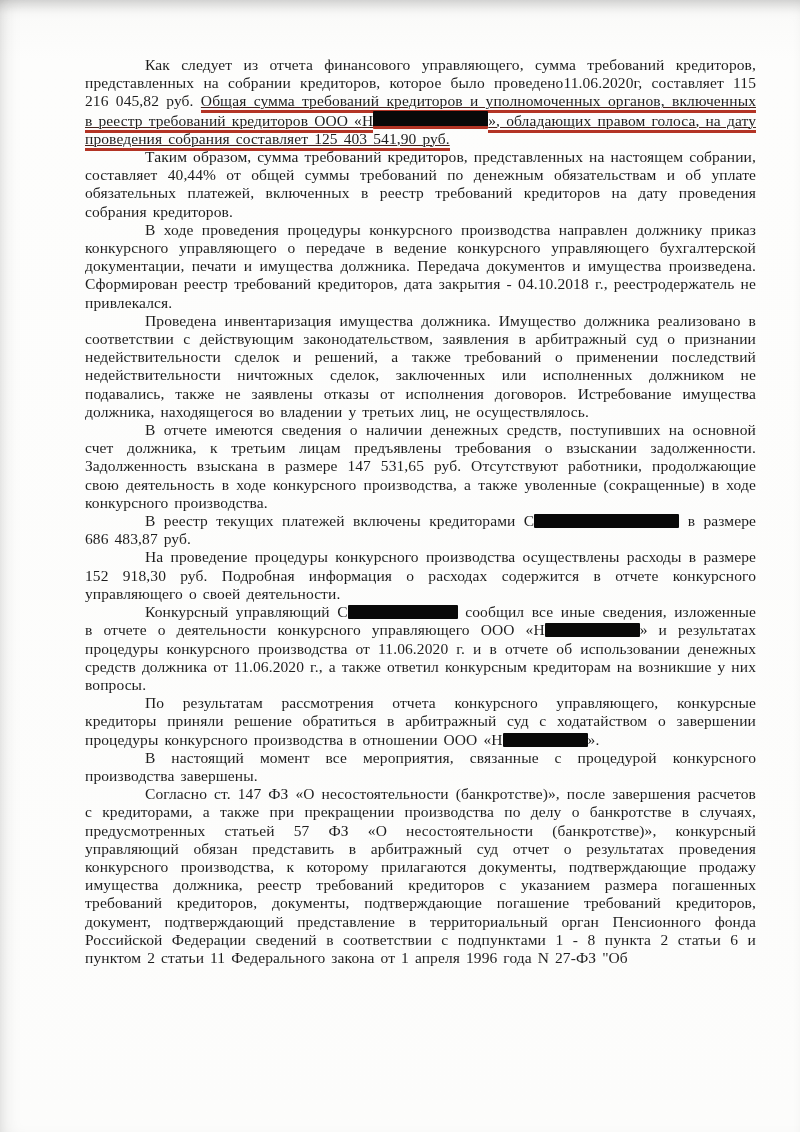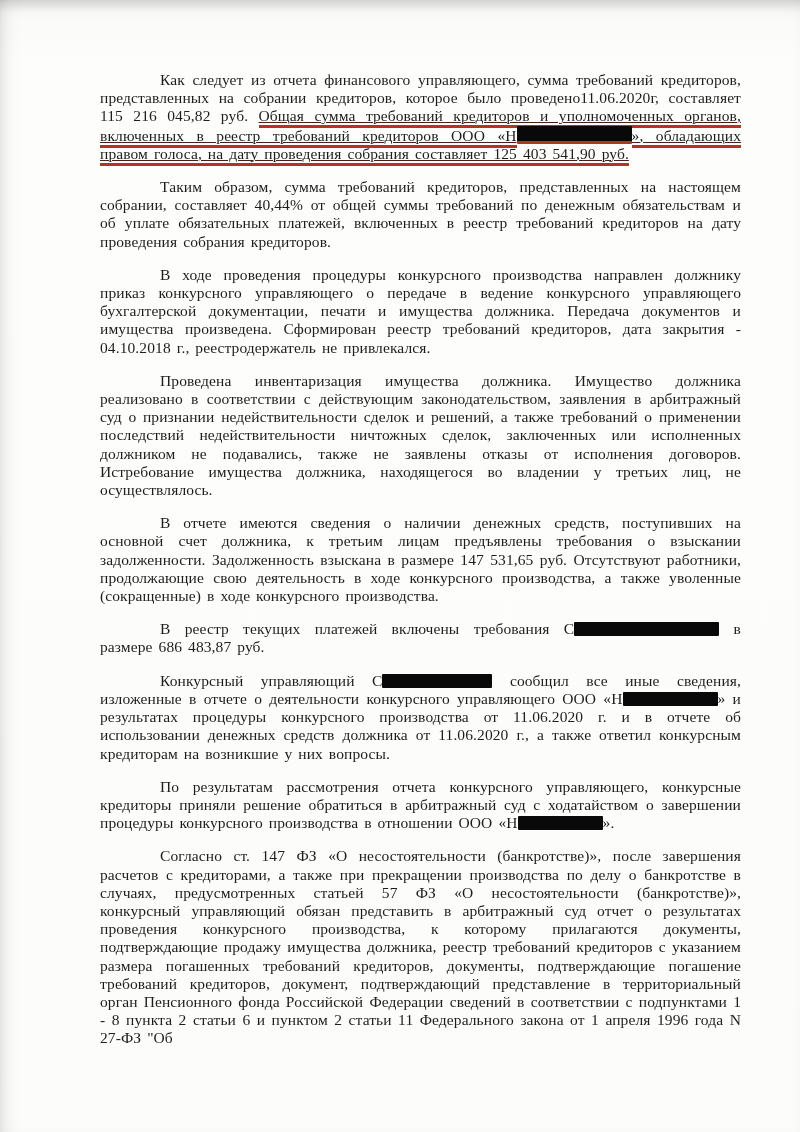--- a/index.html
+++ b/index.html
@@ -22,21 +22,21 @@
     filter: contrast(1.02);
   }
   .doc-body {
     font-size: 15.5px;
     line-height: 18.2px;
     text-align: justify;
     letter-spacing: 0.1px;
     word-spacing: 2px;
   }
   p.para {
-    margin: 15px;
+    margin: 0;
     text-indent: 60px;
     text-align: justify;
   }
   .plain-text { color: #1f1f1f; }
   .marked-text {
     text-decoration: underline;
     text-decoration-color: #47231d;
     text-decoration-thickness: 1px;
     border-bottom: 3px solid #b23527;
     padding-bottom: 1px;
@@ -57,18 +57,20 @@
 </head>
 <body>
 
 <div class="page">
   <div class="doc-body">
       <p class="para"><span class="plain-text">Как следует из отчета финансового управляющего, сумма требований кредиторов, представленных на собрании кредиторов, которое было проведено11.06.2020г, составляет 115 216 045,82 руб. </span><span class="marked-text">Общая сумма требований кредиторов и уполномоченных органов, включенных в реестр требований кредиторов ООО «Н</span><span class="redaction marked" style="width: 115px;"></span><span class="marked-text">», обладающих правом голоса, на дату проведения собрания составляет 125 403 541,90 руб.</span></p>
       <p class="para"><span class="plain-text">Таким образом, сумма требований кредиторов, представленных на настоящем собрании, составляет 40,44% от общей суммы требований по денежным обязательствам и об уплате обязательных платежей, включенных в реестр требований кредиторов на дату проведения собрания кредиторов.</span></p>
       <p class="para"><span class="plain-text">В ходе проведения процедуры конкурсного производства направлен должнику приказ конкурсного управляющего о передаче в ведение конкурсного управляющего бухгалтерской документации, печати и имущества должника. Передача документов и имущества произведена. Сформирован реестр требований кредиторов, дата закрытия - 04.10.2018 г., реестродержатель не привлекался.</span></p>
       <p class="para"><span class="plain-text">Проведена инвентаризация имущества должника. Имущество должника реализовано в соответствии с действующим законодательством, заявления в арбитражный суд о признании недействительности сделок и решений, а также требований о применении последствий недействительности ничтожных сделок, заключенных или исполненных должником не подавались, также не заявлены отказы от исполнения договоров. Истребование имущества должника, находящегося во владении у третьих лиц, не осуществлялось.</span></p>
       <p class="para"><span class="plain-text">В отчете имеются сведения о наличии денежных средств, поступивших на основной счет должника, к третьим лицам предъявлены требования о взыскании задолженности. Задолженность взыскана в размере 147 531,65 руб. Отсутствуют работники, продолжающие свою деятельность в ходе конкурсного производства, а также уволенные (сокращенные) в ходе конкурсного производства.</span></p>
-      <p class="para"><span class="plain-text">В реестр текущих платежей включены требования С</span><span class="redaction" style="width: 145px;"></span><span class="plain-text"> в размере 686 483,87 руб.</span></p>
+      <p class="para"><span class="plain-text">В реестр текущих платежей включены кредиторами С</span><span class="redaction" style="width: 145px;"></span><span class="plain-text"> в размере 686 483,87 руб.</span></p>
+      <p class="para"><span class="plain-text">На проведение процедуры конкурсного производства осуществлены расходы в размере 152 918,30 руб. Подробная информация о расходах содержится в отчете конкурсного управляющего о своей деятельности.</span></p>
       <p class="para"><span class="plain-text">Конкурсный управляющий С</span><span class="redaction" style="width: 110px;"></span><span class="plain-text"> сообщил все иные сведения, изложенные в отчете о деятельности конкурсного управляющего ООО «Н</span><span class="redaction" style="width: 95px;"></span><span class="plain-text">» и результатах процедуры конкурсного производства от 11.06.2020 г. и в отчете об использовании денежных средств должника от 11.06.2020 г., а также ответил конкурсным кредиторам на возникшие у них вопросы.</span></p>
       <p class="para"><span class="plain-text">По результатам рассмотрения отчета конкурсного управляющего, конкурсные кредиторы приняли решение обратиться в арбитражный суд с ходатайством о завершении процедуры конкурсного производства в отношении ООО «Н</span><span class="redaction" style="width: 85px;"></span><span class="plain-text">».</span></p>
+      <p class="para"><span class="plain-text">В настоящий момент все мероприятия, связанные с процедурой конкурсного производства завершены.</span></p>
       <p class="para"><span class="plain-text">Согласно ст. 147 ФЗ «О несостоятельности (банкротстве)», после завершения расчетов с кредиторами, а также при прекращении производства по делу о банкротстве в случаях, предусмотренных статьей 57 ФЗ «О несостоятельности (банкротстве)», конкурсный управляющий обязан представить в арбитражный суд отчет о результатах проведения конкурсного производства, к которому прилагаются документы, подтверждающие продажу имущества должника, реестр требований кредиторов с указанием размера погашенных требований кредиторов, документы, подтверждающие погашение требований кредиторов, документ, подтверждающий представление в территориальный орган Пенсионного фонда Российской Федерации сведений в соответствии с подпунктами 1 - 8 пункта 2 статьи 6 и пунктом 2 статьи 11 Федерального закона от 1 апреля 1996 года N 27-ФЗ "Об</span></p>
     </div>
 </div>
 
 </body></html>

